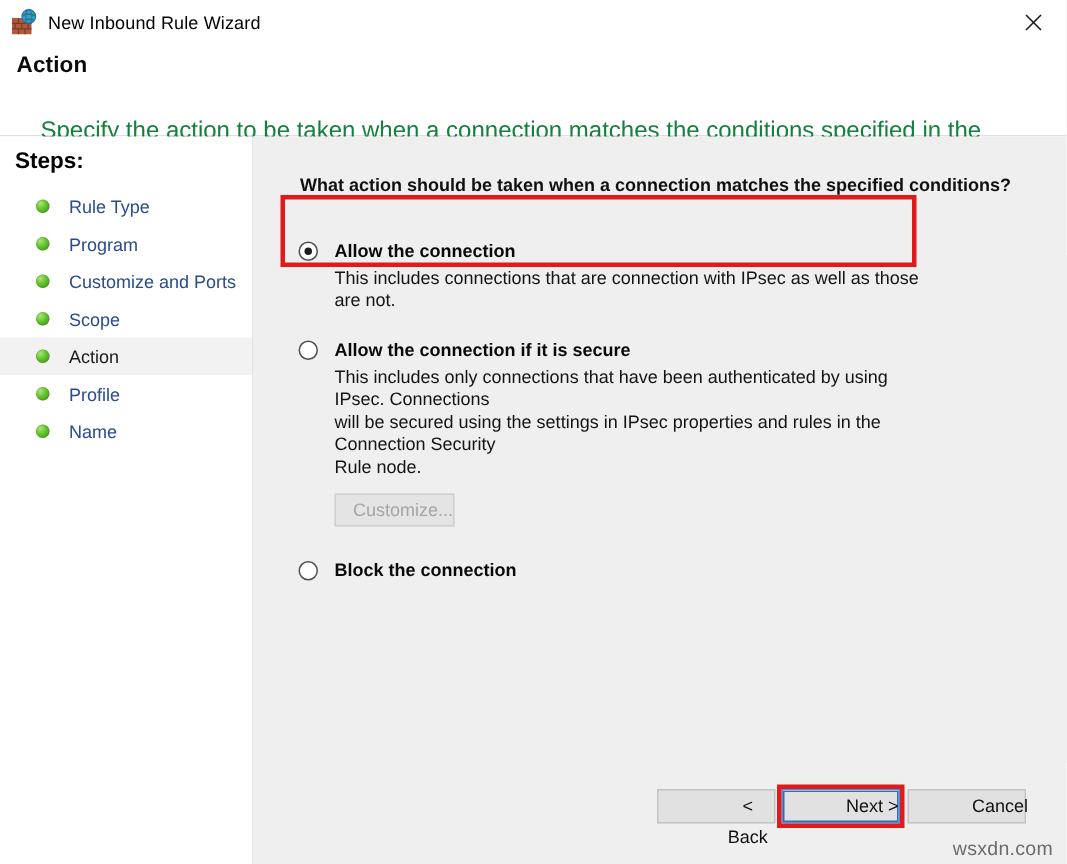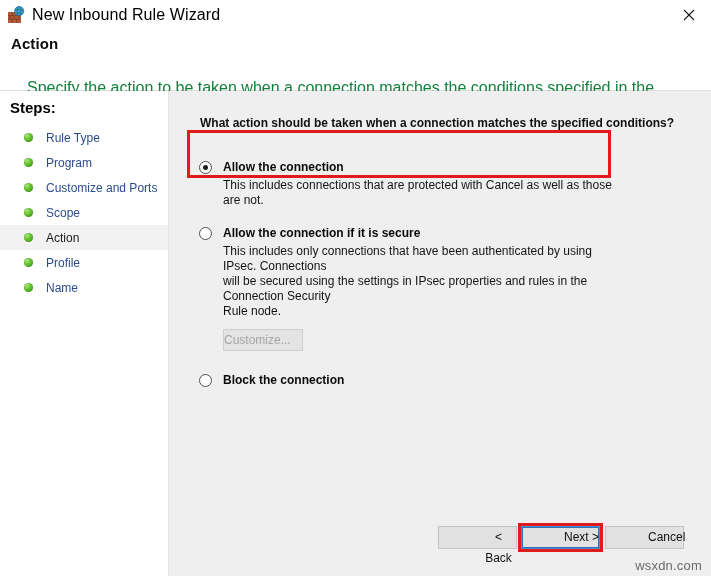--- a/index.html
+++ b/index.html
@@ -27,21 +27,21 @@
   }
   .titlebar-icon {
     width: 17px;
     height: 17px;
     margin-left: 8px;
     margin-right: 7px;
     position: relative;
     flex: 0 0 auto;
   }
   .titlebar-title {
-    font-size: 16px;
+    font-size: 12px;
     color: #000000;
     letter-spacing: 0.1px;
   }
   .close-btn {
     position: absolute;
     right: 0;
     top: 0;
     width: 45px;
     height: 29px;
     display: flex;
@@ -194,21 +194,21 @@
     margin: 10px 0 0 24px;
     width: 80px;
     height: 22px;
     background: #e4e4e4;
     border: 1px solid #cfcfcf;
     color: #a6a6a6;
     font-size: 12px;
     font-family: "Liberation Sans", sans-serif;
     box-sizing: border-box;
     line-height: 20px;
-    text-align: left;
+    text-align: right;
   }
 
   
   .annot-rect {
     position: absolute;
     border: 3px solid #e01b1b;
     box-sizing: border-box;
     pointer-events: none;
   }
   #annot-allow {
@@ -341,21 +341,21 @@
     <div class="options">
 
       <div class="annot-rect" id="annot-allow"></div>
 
       <div class="option-block" style="padding-top:8px;">
         <div class="option-head">
           <span class="radio checked"></span>
           <span class="option-title">Allow the connection</span>
         </div>
         <div class="option-desc">
-          <span class="l">This includes connections that are protected with Cancel as well as those are not.</span>
+          <span class="l">This includes connections that are connection with IPsec as well as those are not.</span>
         </div>
       </div>
 
       <div class="option-block" style="padding-top:18px;">
         <div class="option-head">
           <span class="radio"></span>
           <span class="option-title">Allow the connection if it is secure</span>
         </div>
         <div class="option-desc">
           <span class="l">This includes only connections that have been authenticated by using IPsec.  Connections</span>

